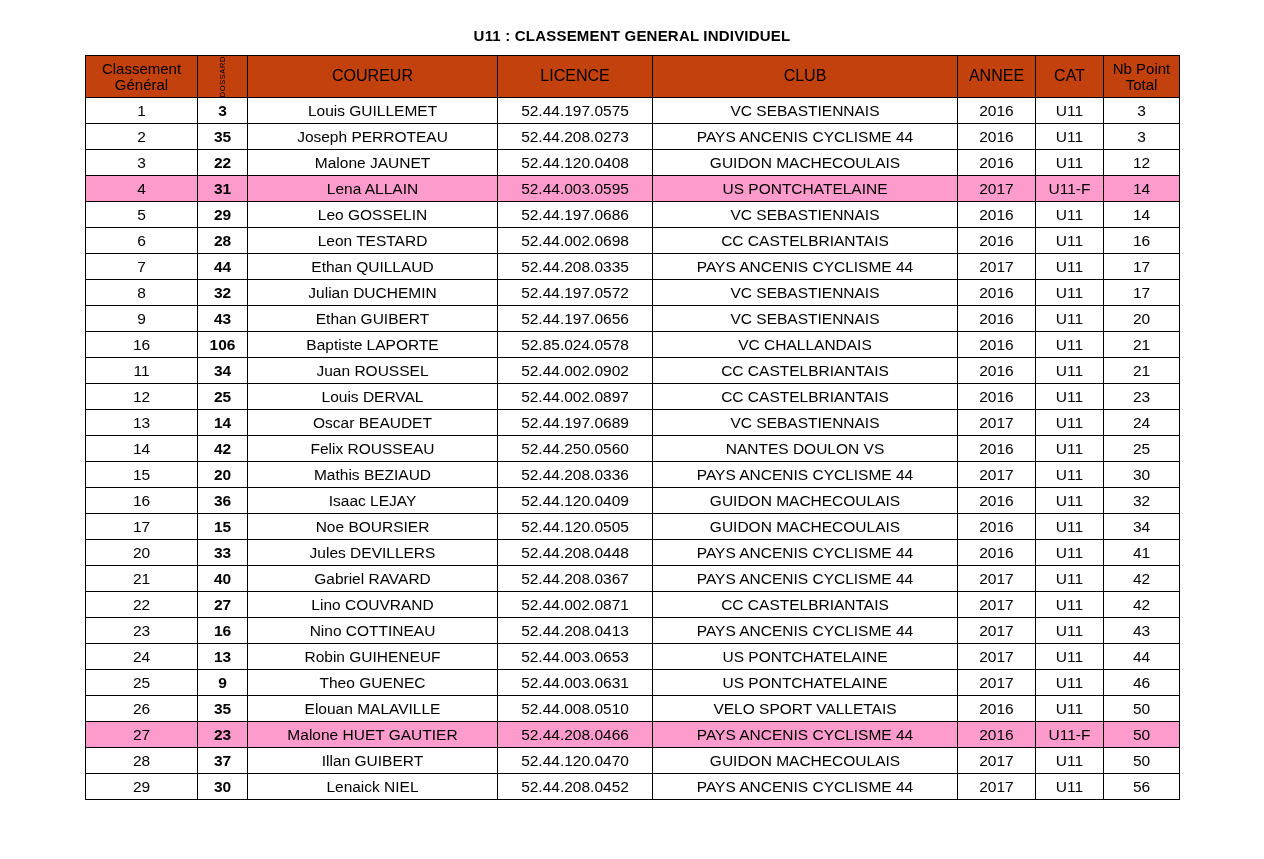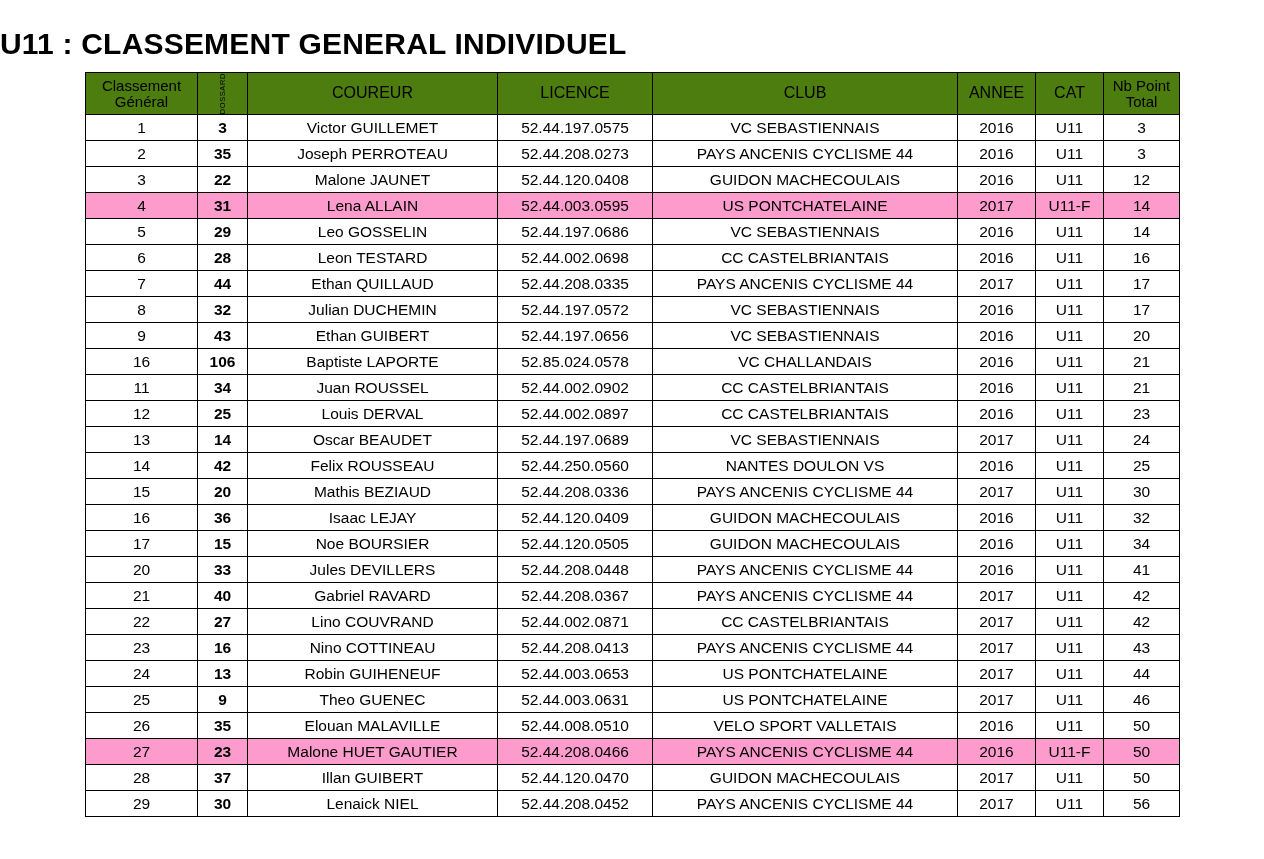--- a/index.html
+++ b/index.html
@@ -14,21 +14,22 @@
     color: #000000;
     overflow: hidden;
   }
   .page {
     position: relative;
     width: 1264px;
     height: 859px;
     box-sizing: border-box;
   }
   .doc-title {
-    font-size: 30px;
+    text-align: center;
+    font-size: 15px;
     font-weight: bold;
     letter-spacing: 0.2px;
     padding-top: 27px;
     padding-bottom: 11px;
   }
   .table-wrap {
     padding: 0 85px 0 85px;
   }
   table.ranking {
     border-collapse: collapse;
@@ -40,21 +41,21 @@
     border: 1px solid #000000;
     text-align: center;
     vertical-align: middle;
     padding: 0;
     height: 25px;
     line-height: 1.05;
     overflow: hidden;
     white-space: nowrap;
   }
   thead th {
-    background: #4d7c0f;
+    background: #c2410c;
     font-weight: normal;
     font-size: 16px;
     height: 48px;
   }
   thead th.small-head {
     font-size: 15px;
   }
   
   th.dossard-head {
     padding: 0;
@@ -118,21 +119,21 @@
           <th class="small-head">
             <span class="hdr-two-line">Nb Point</span>
             <span class="hdr-two-line">Total</span>
           </th>
         </tr>
       </thead>
       <tbody id="ranking-body">
           <tr>
             <td>1</td>
             <td class="bib">3</td>
-            <td>Victor GUILLEMET</td>
+            <td>Louis GUILLEMET</td>
             <td>52.44.197.0575</td>
             <td>VC SEBASTIENNAIS</td>
             <td>2016</td>
             <td>U11</td>
             <td>3</td>
           </tr>
           <tr>
             <td>2</td>
             <td class="bib">35</td>
             <td>Joseph PERROTEAU</td>

